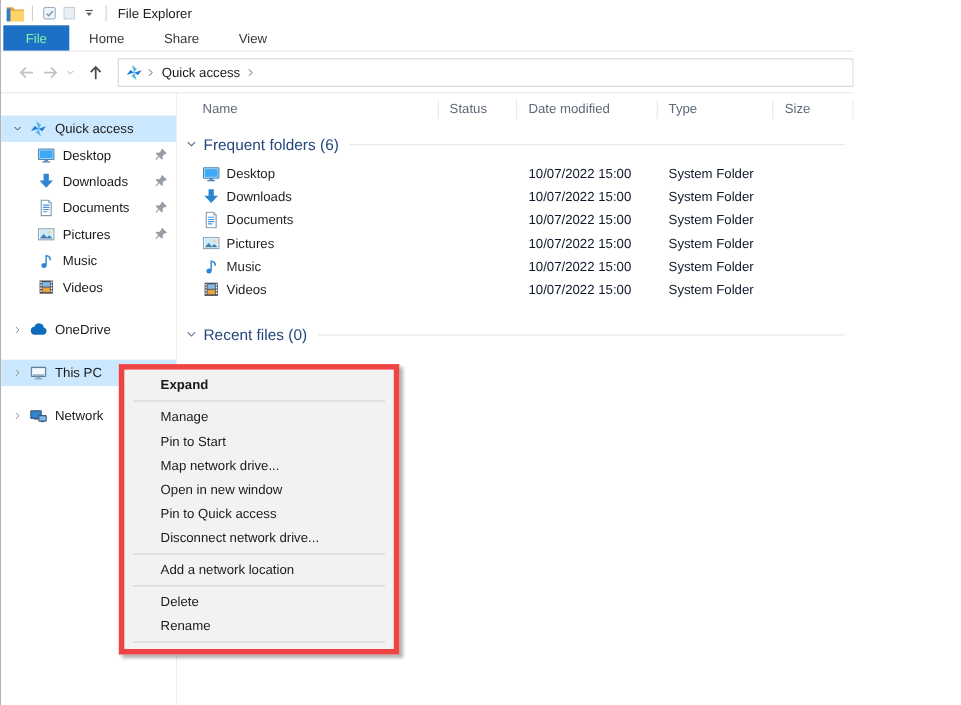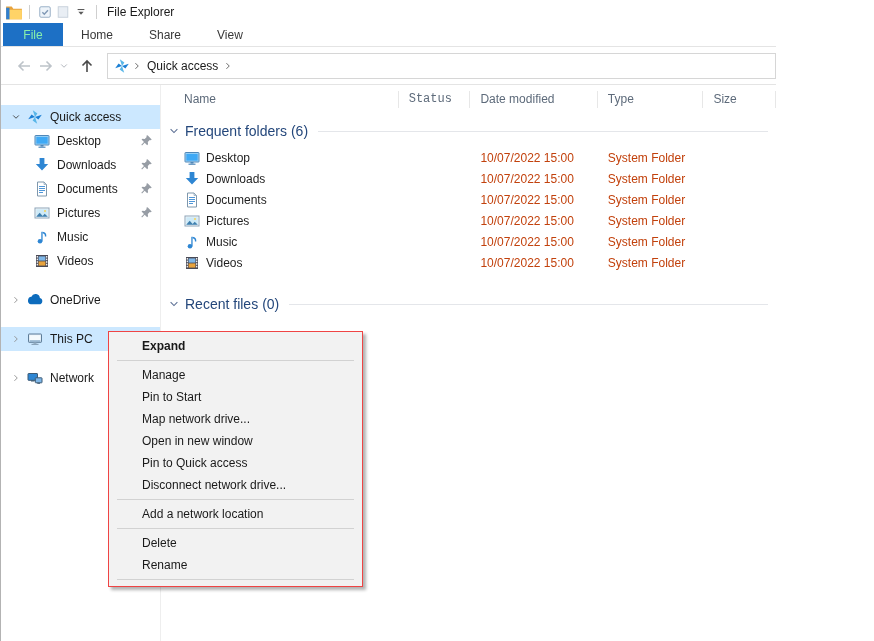--- a/index.html
+++ b/index.html
@@ -39,37 +39,37 @@
   .tree-row.child{padding-left:33px;}
   .tree-row.child .t-icon{margin-left:0;}
   .tree-row .t-label{margin-left:7px;}
   .tree-row .pin{position:absolute;right:7px;top:5px;width:13px;height:13px;color:#9aa0a7;}
   .gap{margin-top:15px;}
   
   .content{position:absolute;top:85px;left:161px;right:0;bottom:0;background:#fff;}
   .colheaders{display:flex;height:28px;align-items:center;color:#5d6a7a;}
   .col{position:relative;height:100%;display:flex;align-items:center;box-sizing:border-box;}
   .col::after{content:"";position:absolute;right:0;top:6px;height:17px;width:1px;background:#e7e7e7;}
-  .w-name{width:269px;padding-left:22px;} .w-status{width:81px;padding-left:10px;font-family:Liberation Mono, monospace;}
+  .w-name{width:269px;padding-left:22px;} .w-status{width:81px;padding-left:10px;}
   .w-date{width:145px;padding-left:10px;} .w-type{width:120px;padding-left:10px;} .w-size{width:82px;padding-left:10px;}
   .grouphdr{display:flex;align-items:center;height:26px;color:#24477b;font-size:14px;}
   .grouphdr.first{margin-top:5px;}
   .grouphdr .gchev{width:14px;margin-left:6px;color:#5b6f94;display:flex;align-items:center;}
   .grouphdr .gtitle{margin-left:3px;}
   .grouphdr .gcount{margin-left:4px;}
   .grouphdr .gline{flex:1;height:1px;background:#e4e6ea;margin:0 8px 0 10px;}
   .rows{margin-top:3px;}
   .frow{display:flex;align-items:center;height:21px;cursor:default;}
   .frow .cell{box-sizing:border-box;display:flex;align-items:center;height:100%;}
   .frow .f-icon{width:16px;height:16px;flex:0 0 16px;display:flex;}
   .frow .f-name{margin-left:6px;color:#1f1f1f;}
-  .dim{color:#c2410c;}
+  .dim{color:#0f172a;}
   .recent-hdr{margin-top:18px;}
   
-  .ctxmenu{position:absolute;left:107px;top:331px;width:255px;box-sizing:border-box;background:#f2f2f2;border:1px solid #ef4444;box-shadow:3px 3px 3px rgba(0,0,0,0.3);padding:3px 0;z-index:20;}
+  .ctxmenu{position:absolute;left:107px;top:331px;width:255px;box-sizing:border-box;background:#f2f2f2;border:5px solid #ef4444;box-shadow:3px 3px 3px rgba(0,0,0,0.3);padding:3px 0;z-index:20;}
   .mi{height:22px;display:flex;align-items:center;padding-left:33px;color:#1a1a1a;cursor:default;}
   .mi.bold{font-weight:bold;}
   .msep{height:1px;background:#d2d2d2;margin:3px 8px;}
 </style>
 </head>
 <body>
 
 <svg width="0" height="0" style="position:absolute" aria-hidden="true">
   <defs>
     <symbol id="i-explorer" viewBox="0 0 16 16">

